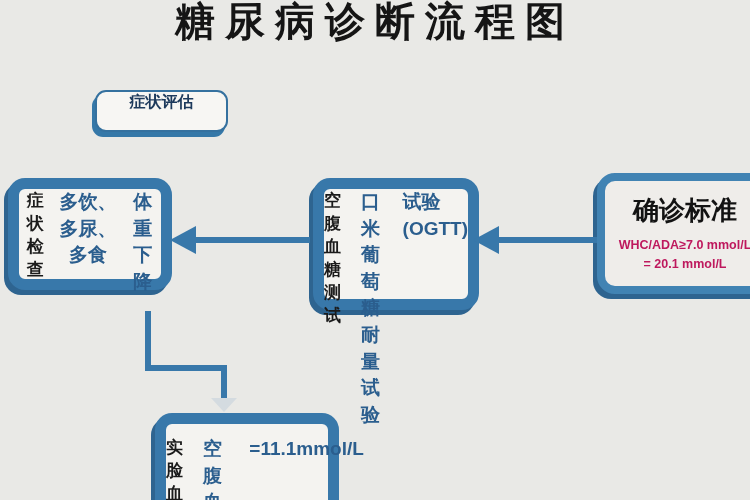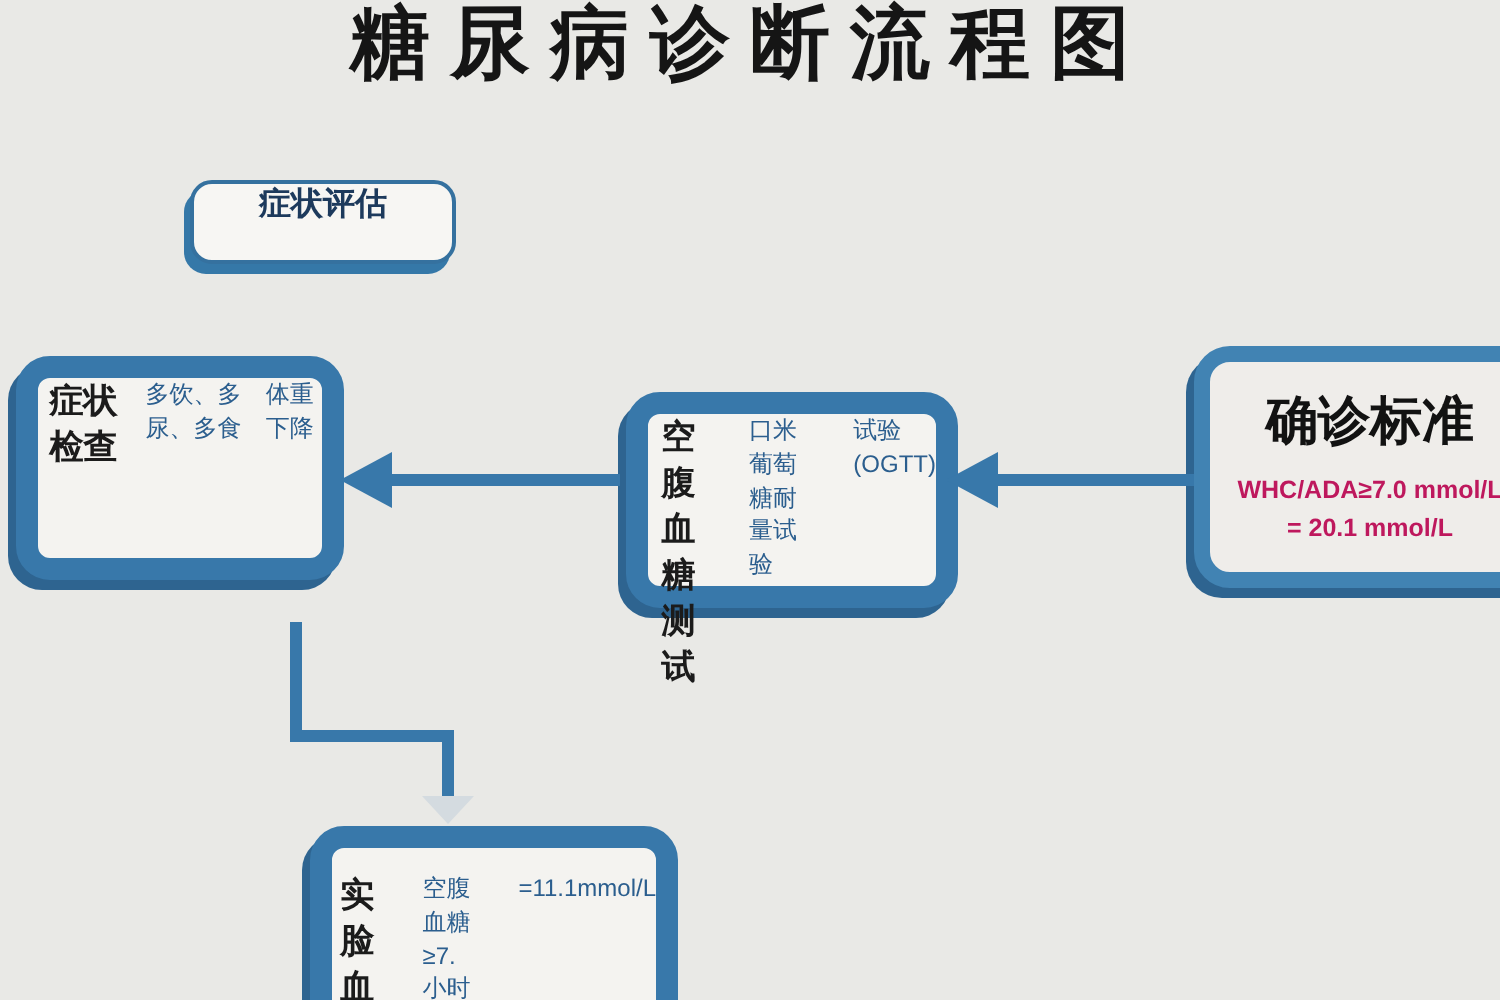--- a/index.html
+++ b/index.html
@@ -62,30 +62,30 @@
     justify-content: center;
   }
   .node .node-title {
     font-size: 17px;
     font-weight: bold;
     color: #1b1b1b;
     text-align: center;
     margin-bottom: 5px;
   }
   .node .node-line {
-    font-size: 12px;
-    font-weight: normal;
+    font-size: 19px;
+    font-weight: bold;
     color: #2b5e8e;
     line-height: 1.4;
   }
   .center-lines .node-line { text-align: center; }
   .left-lines  .node-line { text-align: left; padding-left: 20px; }
 
   #node-symptom-check { left: 8px;   top: 178px; width: 164px; height: 112px; }
-  #node-fasting-test  { left: 313px; top: 196px; width: 166px; height: 108px; }
+  #node-fasting-test  { left: 313px; top: 178px; width: 166px; height: 132px; }
   #node-lab-test      { left: 155px; top: 413px; width: 184px; height: 108px; justify-content: flex-start; padding-top: 12px; }
 
   
   #node-criteria {
     position: absolute;
     left: 597px;
     top: 173px;
     width: 176px;
     height: 121px;
     box-sizing: border-box;

